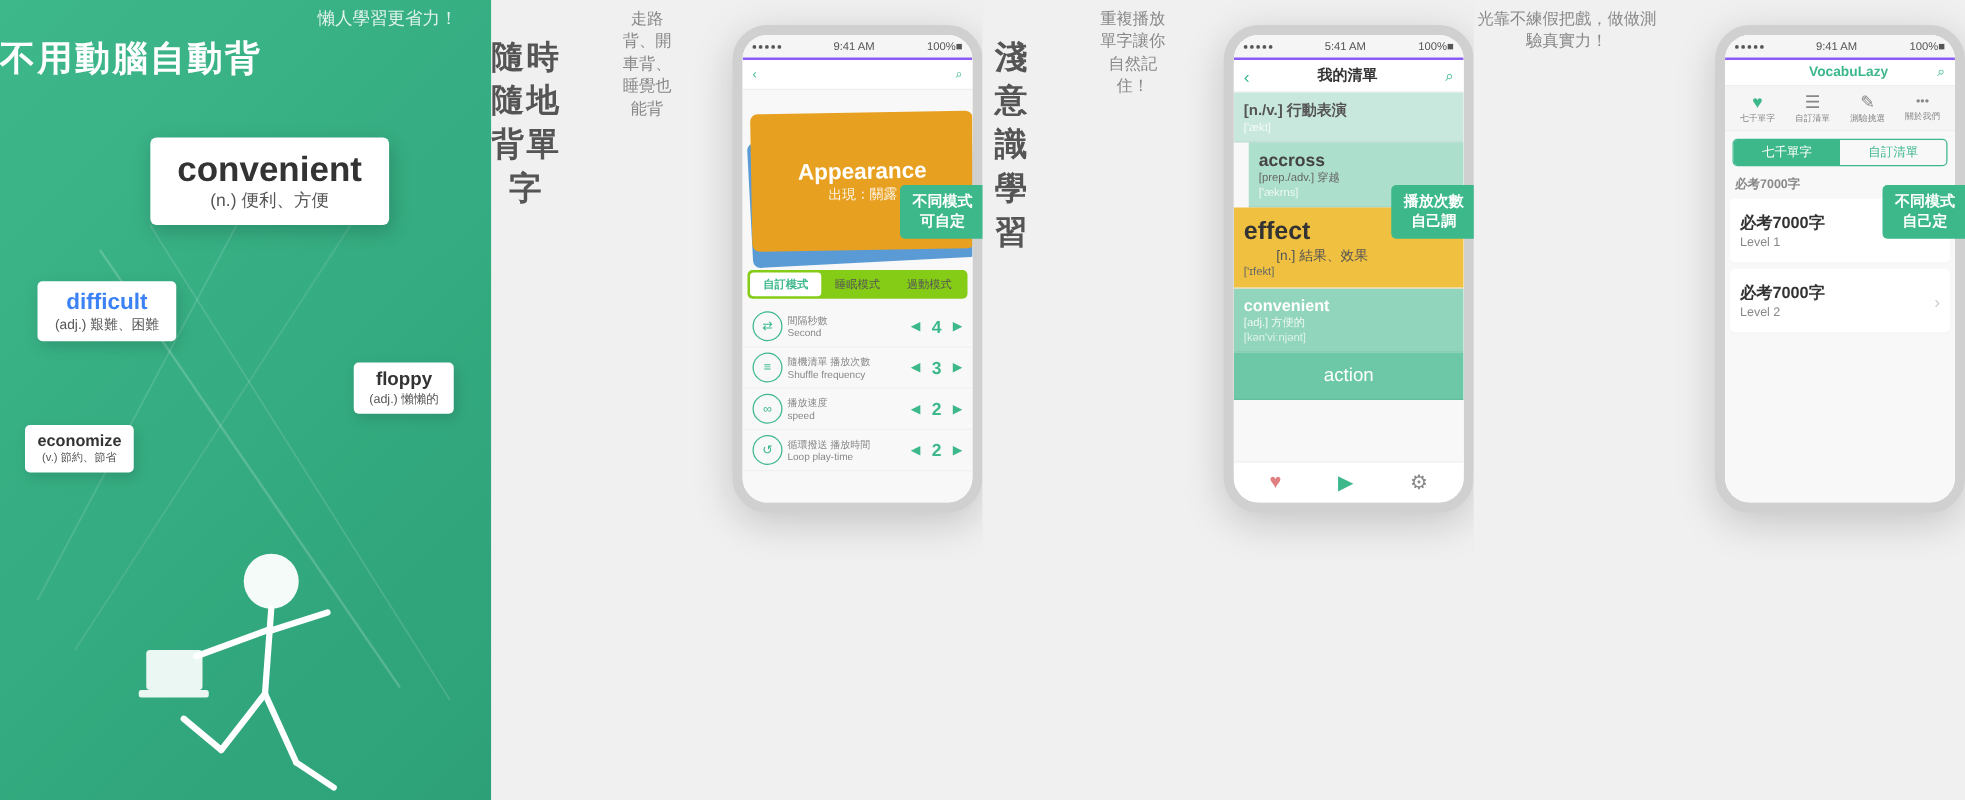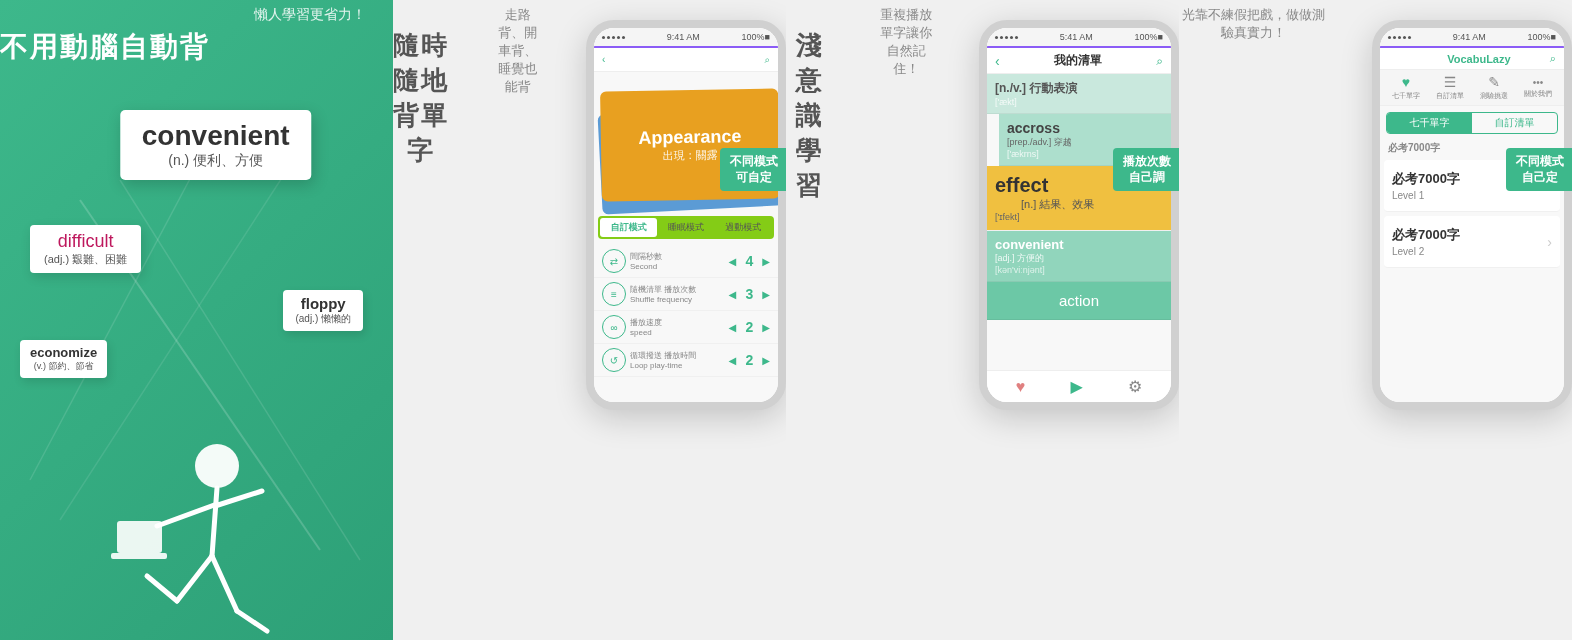--- a/index.html
+++ b/index.html
@@ -304,21 +304,21 @@
 
   <div class="panel-title">不用動腦自動背</div>
   <div class="panel-subtitle">懶人學習更省力！</div>
 
   <div style="position:absolute; top:110px; left:50%; transform:translateX(-40%); background:white; border-radius:5px; padding:10px 22px; box-shadow:2px 5px 15px rgba(0,0,0,0.18); text-align:center; z-index:5;">
     <div style="font-size:28px; font-weight:bold; color:#333;">convenient</div>
     <div style="font-size:14px; color:#555;">(n.) 便利、方便</div>
   </div>
 
   <div style="position:absolute; top:225px; left:30px; background:white; border-radius:4px; padding:6px 14px; box-shadow:2px 4px 12px rgba(0,0,0,0.14); text-align:center; z-index:4;">
-    <div style="font-size:18px; font-weight:normal; color:#be185d;">difficult</div>
+    <div style="font-size:18px; font-weight:bold; color:#3b82f6;">difficult</div>
     <div style="font-size:11px; color:#555;">(adj.) 艱難、困難</div>
   </div>
 
   <div style="position:absolute; top:290px; right:30px; background:white; border-radius:4px; padding:5px 12px; box-shadow:2px 4px 10px rgba(0,0,0,0.12); text-align:center; z-index:4;">
     <div style="font-size:15px; font-weight:bold; color:#333;">floppy</div>
     <div style="font-size:10px; color:#555;">(adj.) 懶懶的</div>
   </div>
 
   <div style="position:absolute; top:340px; left:20px; background:white; border-radius:4px; padding:5px 10px; box-shadow:2px 4px 10px rgba(0,0,0,0.12); text-align:center; z-index:4;">
     <div style="font-size:13px; font-weight:bold; color:#333;">economize</div>

